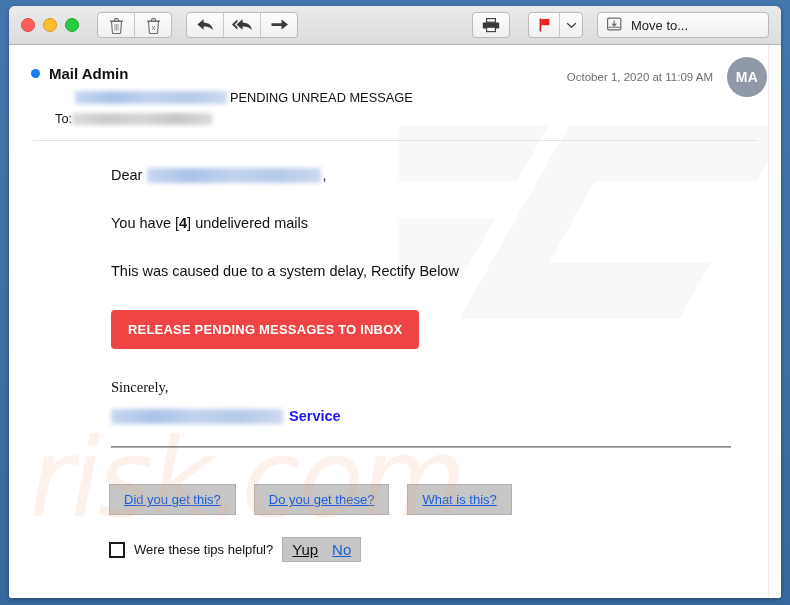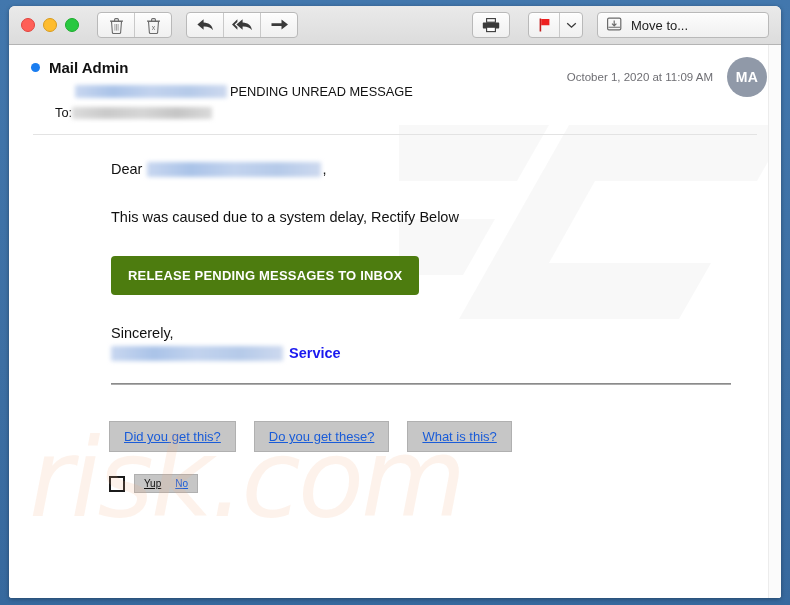--- a/index.html
+++ b/index.html
@@ -77,21 +77,21 @@
   }
   .wm-text{
     left:20px;top:371px;
     font-size:108px;font-weight:400;letter-spacing:-3px;
     color:rgba(244,176,130,.16);
     font-style:italic;
     font-family:"DejaVu Sans", sans-serif;
   }
 
   
-  .hdr{position:relative;padding:14px 0 0 0;}
+  .hdr{position:relative;padding:20px 0 0 0;}
   .sender{
     display:flex;align-items:center;gap:9px;margin-left:22px;
   }
   .unread-dot{width:9px;height:9px;border-radius:50%;background:#1a7df0;display:block;}
   .sender-name{font-size:15px;font-weight:bold;color:#111;}
   .datecol{
     position:absolute;right:14px;top:12px;display:flex;align-items:center;gap:14px;
   }
   .date{font-size:11.5px;color:#6e6e73;}
   .avatar{
@@ -121,27 +121,27 @@
   }
 
   
   .content{position:relative;padding:24px 0 0 102px;font-size:14.5px;color:#111;}
   .line{margin-bottom:30px;line-height:1.25;}
   .line.dear{display:flex;align-items:baseline;gap:0;}
   .dear-red{width:174px;height:15px;margin:0 1px 0 5px;position:relative;top:3px;}
   .bracket-num{font-weight:bold;}
 
   .cta{
-    display:inline-block;background:#4d7c0f;color:#fff;
+    display:inline-block;background:#ef4444;color:#fff;
     font-size:13px;font-weight:bold;letter-spacing:.2px;
     padding:12px 17px;border-radius:4px;margin-bottom:30px;
     border:none;cursor:pointer;text-align:right;
   }
 
-  .signoff{margin-bottom:4px;}
+  .signoff{margin-bottom:12px;font-family:Liberation Serif, serif;}
   .sigline{display:flex;align-items:center;}
   .sig-red{width:172px;height:15px;margin-right:6px;}
   .service{color:#1a18ef;font-weight:bold;font-size:14.5px;}
 
   .hr{
     width:620px;height:2px;margin:22px 0 0 0;
     background:linear-gradient(180deg,#7a7a7a,#bdbdbd);
   }
 
   
@@ -152,21 +152,21 @@
     padding:7px 14px;font-size:13px;cursor:pointer;
   }
   .gbtn span{color:#1a5cd8;text-decoration:underline;}
   .tips{display:flex;align-items:center;gap:9px;}
   .chk{
     width:12px;height:12px;border:2px solid #1b1b1b;background:#fff;display:block;cursor:pointer;
   }
   .tips-label{font-size:13px;color:#111;}
   .yesno{
     background:#c6c6c6;border:1px solid #b0b0b0;padding:3px 9px;
-    display:flex;gap:14px;font-size:10px;cursor:pointer;
+    display:flex;gap:14px;font-size:15px;cursor:pointer;
   }
   .yesno .yup{color:#111;text-decoration:underline;}
   .yesno .no{color:#1a5cd8;text-decoration:underline;}
 </style>
 </head>
 <body>
 
 <div class="desktop">
   <div class="window">
 
@@ -305,20 +305,23 @@
         <div class="sep"></div>
       </div>
 
       <div class="content">
         <div class="line dear">
           <span>Dear</span>
           <span class="redact dear-red"></span>
           <span>,</span>
         </div>
 
+        <div class="line">
+          <span>You have [</span><span class="bracket-num">4</span><span>] undelivered mails</span>
+        </div>
 
         <div class="line">This was caused due to a system delay, Rectify Below</div>
 
         <button class="cta">RELEASE PENDING MESSAGES TO INBOX</button>
 
         <div class="signoff">Sincerely,</div>
 
         <div class="sigline">
           <span class="redact sig-red"></span>
           <span class="service">Service</span>
@@ -335,20 +338,21 @@
           <button class="gbtn">
             <span>Do you get these?</span>
           </button>
           <button class="gbtn">
             <span>What is this?</span>
           </button>
         </div>
 
         <div class="tips">
           <span class="chk"></span>
+          <span class="tips-label">Were these tips helpful?</span>
           <span class="yesno">
             <span class="yup">Yup</span>
             <span class="no">No</span>
           </span>
         </div>
       </div>
 
     </div>
   </div>
 </div>

